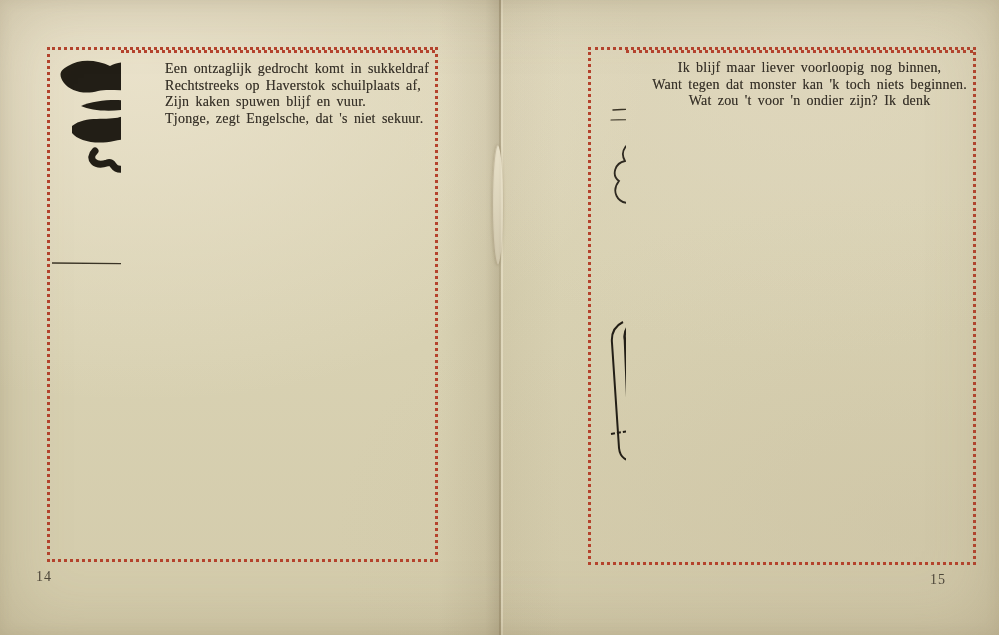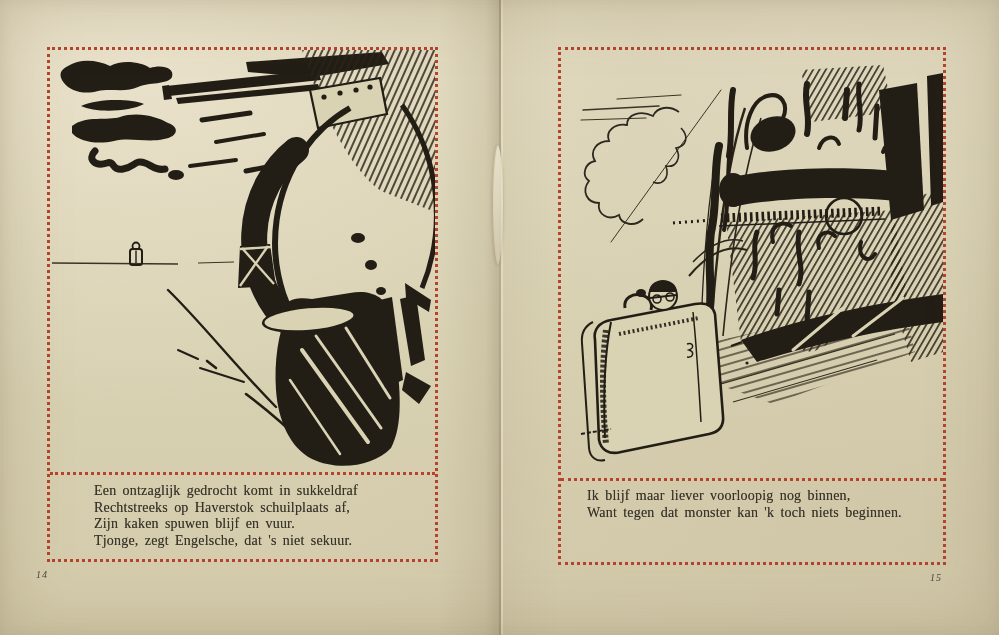--- a/index.html
+++ b/index.html
@@ -36,42 +36,41 @@
   }
   .gutter-defect {
     position:absolute; left:492px; top:145px; width:11px; height:120px;
     border-radius:50%;
     background: linear-gradient(180deg, rgba(236,229,206,.9), rgba(214,205,180,.7));
     box-shadow: 0 0 3px rgba(120,104,70,.4), inset 1px 0 1px rgba(120,104,70,.35);
   }
   .frame {
     position:absolute;
     border:3px dotted #b5432d;
-    display:flex; flex-direction:column;
+    display:flex; flex-direction:row;
   }
   .frame-left  { left:47px;  top:47px; width:391px; height:515px; }
-  .frame-right { left:558px; top:47px; width:388px; height:518px; }
+  .frame-right { left:588px; top:47px; width:388px; height:518px;text-align:center; }
   .illus { flex:1 1 auto; overflow:hidden; position:relative; }
   .illus svg { display:block; }
   .caption {
     flex:0 0 auto;
     border-top:3px dotted #b5432d;
     color:#37322a;
     font-size:14px;
     line-height:16.5px;
     letter-spacing:.2px;
     word-spacing:2.5px;
     text-shadow:0 0 .5px rgba(58,50,32,.55);
   }
   .caption-left  { height:87px; padding:8px 6px 0 44px; }
   .caption-right { height:84px; padding:7px 6px 0 26px; }
   .pageno {
-    position:absolute; font-size:10px; color:#4c463a; letter-spacing:1px;
+    position:absolute; font-size:14px; color:#4c463a; letter-spacing:1px;
     font-family:"Liberation Serif", serif;
-    font-style:italic;
   }
   .pageno-left  { left:36px;  top:569px; }
   .pageno-right { left:930px; top:572px; }
 </style>
 </head>
 <body>
 
 <div class="paper"></div>
 <div class="gutter"></div>
 <div class="crease"></div>
@@ -284,17 +283,18 @@
       <circle cx="109" cy="247" r="4" fill="none" stroke="#221e16" stroke-width="1.6"></circle>
       <ellipse cx="80" cy="243" rx="5" ry="4" fill="#221e16"></ellipse>
 
       <line x1="170" y1="296" x2="181" y2="292" stroke="#221e16" stroke-width="2"></line>
       <circle cx="186" cy="313" r="1.6" fill="#221e16"></circle>
     </svg>
   </div>
   <div class="caption caption-right">
     <div>Ik blijf maar liever voorloopig nog binnen,</div>
     <div>Want tegen dat monster kan 'k toch niets beginnen.</div>
+    <div>Wat zou 't voor 'n ondier zijn? Ik denk</div>
   </div>
 </div>
 <div class="pageno pageno-right">15</div>
 
 <div class="vignette"></div>
 
 </body></html>

